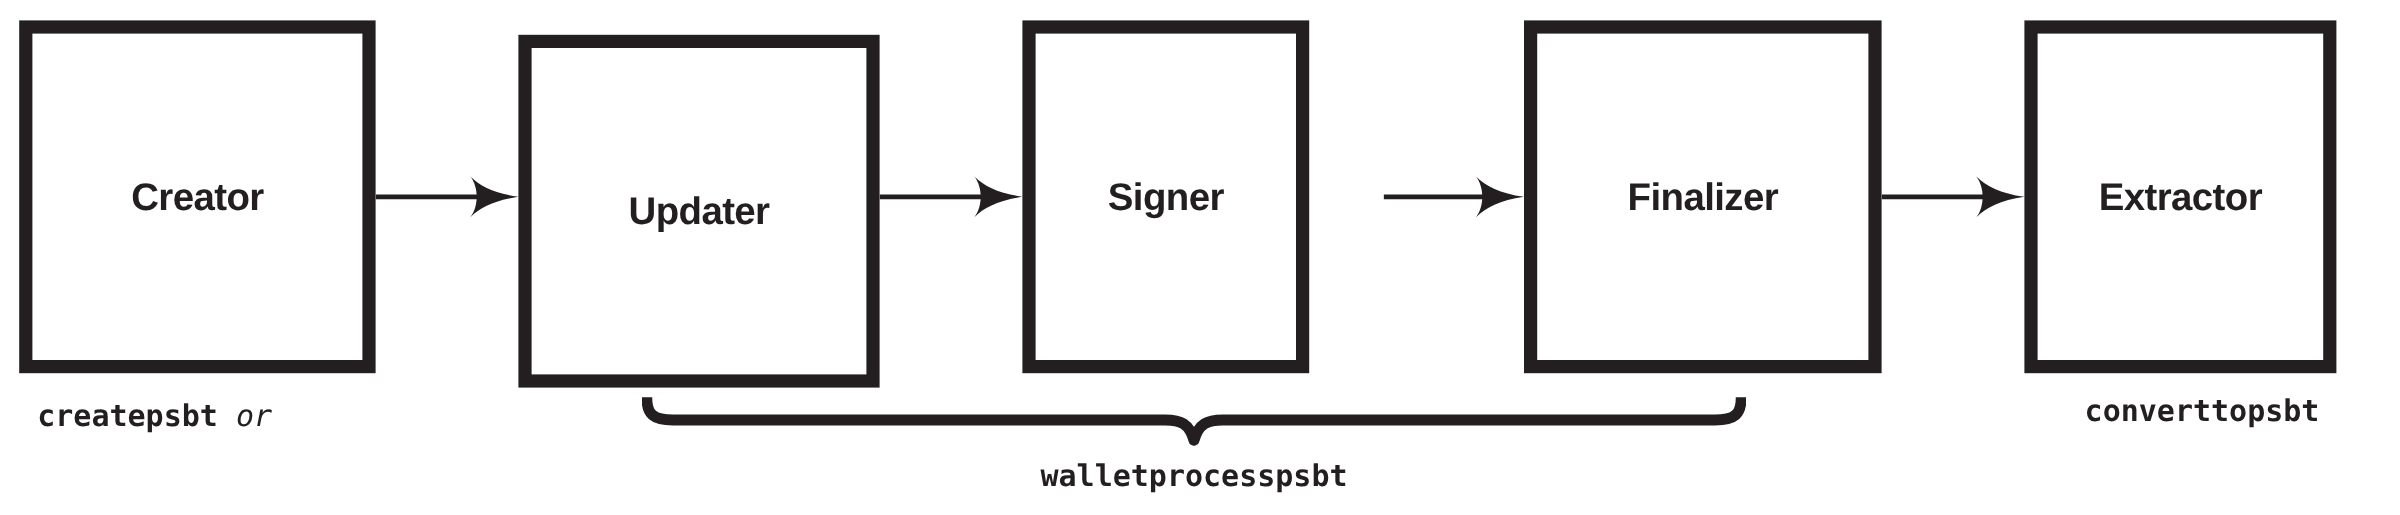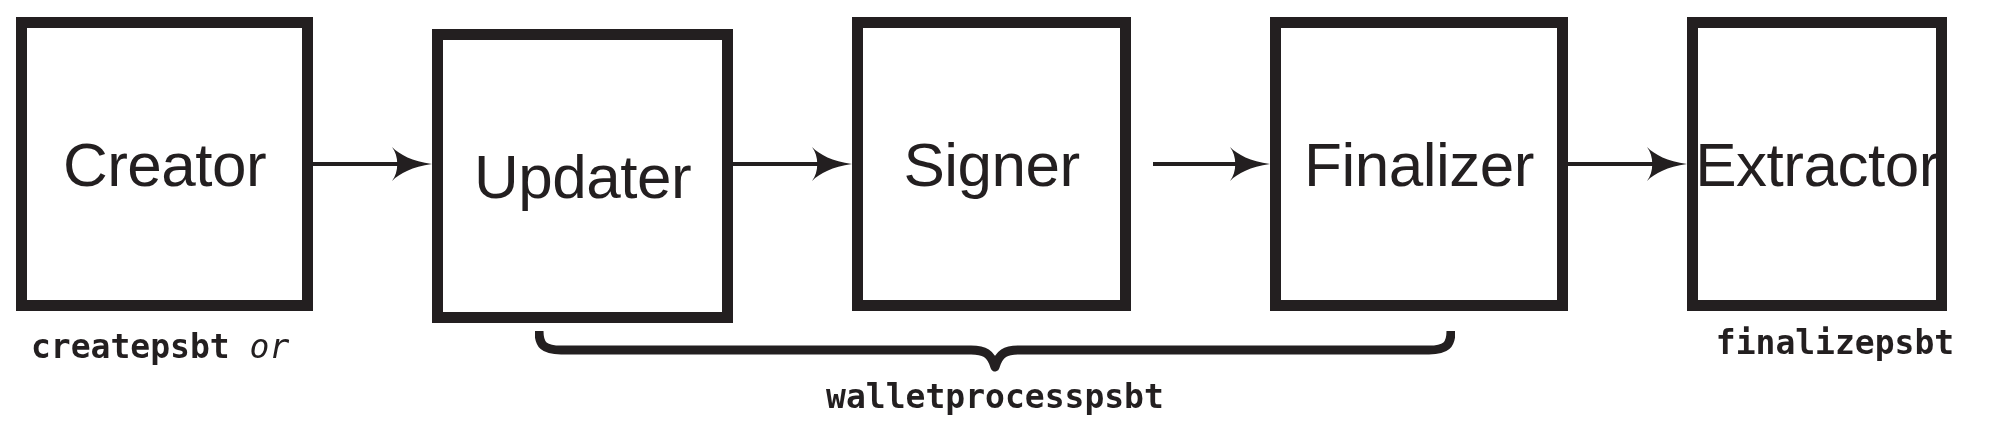--- a/index.html
+++ b/index.html
@@ -15,53 +15,53 @@
 
   .stage-box {
     position: absolute;
     top: 17px; height: 294px;
     border: 11px solid var(--ink);
     background: var(--bg);
     display: flex; align-items: center; justify-content: center;
   }
   .stage-label {
     font-family: "Liberation Sans", sans-serif;
-    font-weight: 400;
-    font-size: 62px;
+    font-weight: 700;
+    font-size: 32px;
     letter-spacing: -0.5px;
     color: var(--ink);
     white-space: nowrap;
   }
 
   .flow-arrow { position: absolute; top: 146px; height: 36px; color: var(--ink); }
 
   .brace-svg { position: absolute; left: 535px; top: 329px; width: 920px; height: 44px; color: var(--ink); }
 
   .mono-note {
     position: absolute;
     font-family: "DejaVu Sans Mono", monospace;
     font-weight: 700;
-    font-size: 33px;
+    font-size: 25px;
     line-height: 40px;
     color: var(--ink);
     white-space: nowrap;
   }
   .creator-note { left: 31px; top: 327px; text-align: left; }
   .brace-note   { left: 795px; top: 377px; width: 400px; text-align: center; }
   .extract-note { left: 1687px; top: 323px; width: 296px; text-align: center; }
   .conj {
     font-family: "DejaVu Sans Mono", monospace;
     font-style: italic;
     font-weight: 400;
   }
 
   
   .box-creator   { left: 16px;   width: 297px; }
   .box-updater   { left: 432px;  width: 301px; margin-top: 12px; }
-  .box-signer    { left: 852px;  width: 279px; }
+  .box-signer    { left: 852px;  width: 239px; }
   .box-finalizer { left: 1270px; width: 298px; }
   .box-extractor { left: 1687px; width: 260px; }
 
   .arrow-1 { left: 313px;  width: 119px; }
   .arrow-2 { left: 733px;  width: 119px; }
   .arrow-3 { left: 1153px; width: 117px; }
   .arrow-4 { left: 1568px; width: 119px; }
 </style>
 </head>
 <body>
@@ -111,15 +111,15 @@
   <svg class="brace-svg" viewBox="0 0 920 44" xmlns="http://www.w3.org/2000/svg" aria-hidden="true">
     <path d="M 4 2 C 4 16, 9 21, 26 21 L 436 21 C 449 21, 456 24, 460 38 C 464 24, 471 21, 484 21 L 894 21 C 911 21, 916 16, 916 2" fill="none" stroke="currentColor" stroke-width="9" stroke-linejoin="round"></path>
   </svg>
 
   <div class="mono-note creator-note">
     <div><span>createpsbt</span> <span class="conj">or</span></div>
   </div>
 
   <div class="mono-note brace-note">walletprocesspsbt</div>
 
-  <div class="mono-note extract-note">finalizepsbt</div>
+  <div class="mono-note extract-note">converttopsbt</div>
 
 </div>
 
 </body></html>

